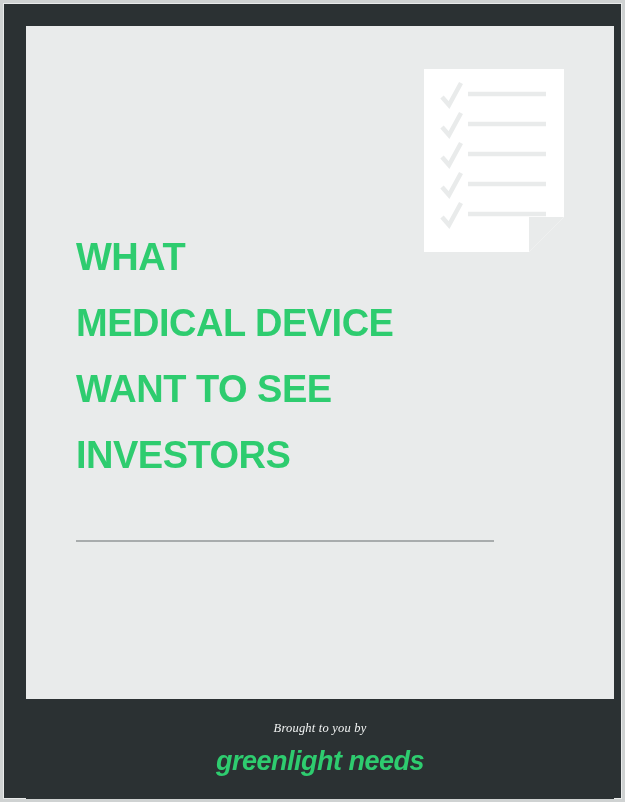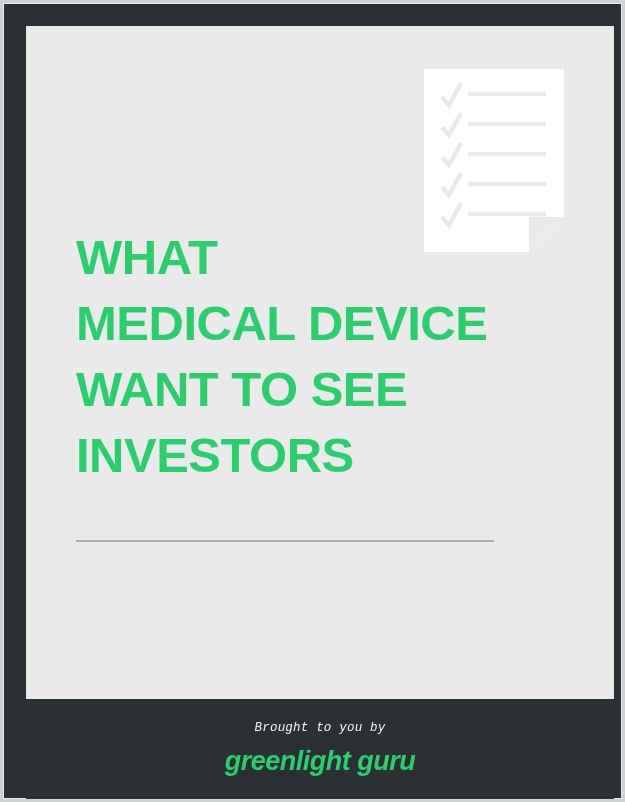--- a/index.html
+++ b/index.html
@@ -65,21 +65,21 @@
   #title-block {
     position: absolute;
     left: 50px;
     top: 198px;
     width: 500px;
   }
   .title-line {
     color: #2ecc6f;
     font-family: "Liberation Sans", sans-serif;
     font-weight: bold;
-    font-size: 49px;
+    font-size: 38px;
     line-height: 66px;
     letter-spacing: -0.5px;
     white-space: nowrap;
   }
 
   
   #title-divider {
     position: absolute;
     left: 50px;
     top: 514px;
@@ -110,21 +110,21 @@
     height: 100px;
     background: #2b3133;
     text-align: center;
   }
   #footer-brought {
     position: absolute;
     left: 0;
     top: 22px;
     width: 588px;
     color: #f2f4f4;
-    font-family: Liberation Mono, monospace;
+    font-family: Liberation Serif, serif;
     font-style: italic;
     font-size: 12.5px;
     letter-spacing: 0.2px;
   }
   #footer-logo {
     position: absolute;
     left: 0;
     top: 47px;
     width: 588px;
     color: #2ecc6f;
@@ -176,17 +176,17 @@
         <div class="title-line">INVESTORS</div>
       </div>
 
       <div id="title-divider"></div>
 
 
     </div>
 
     <div id="footer">
       <div id="footer-brought">Brought to you by</div>
-      <div id="footer-logo">greenlight guru</div>
+      <div id="footer-logo">greenlight needs</div>
     </div>
 
   </div>
 </div>
 
 </body></html>

